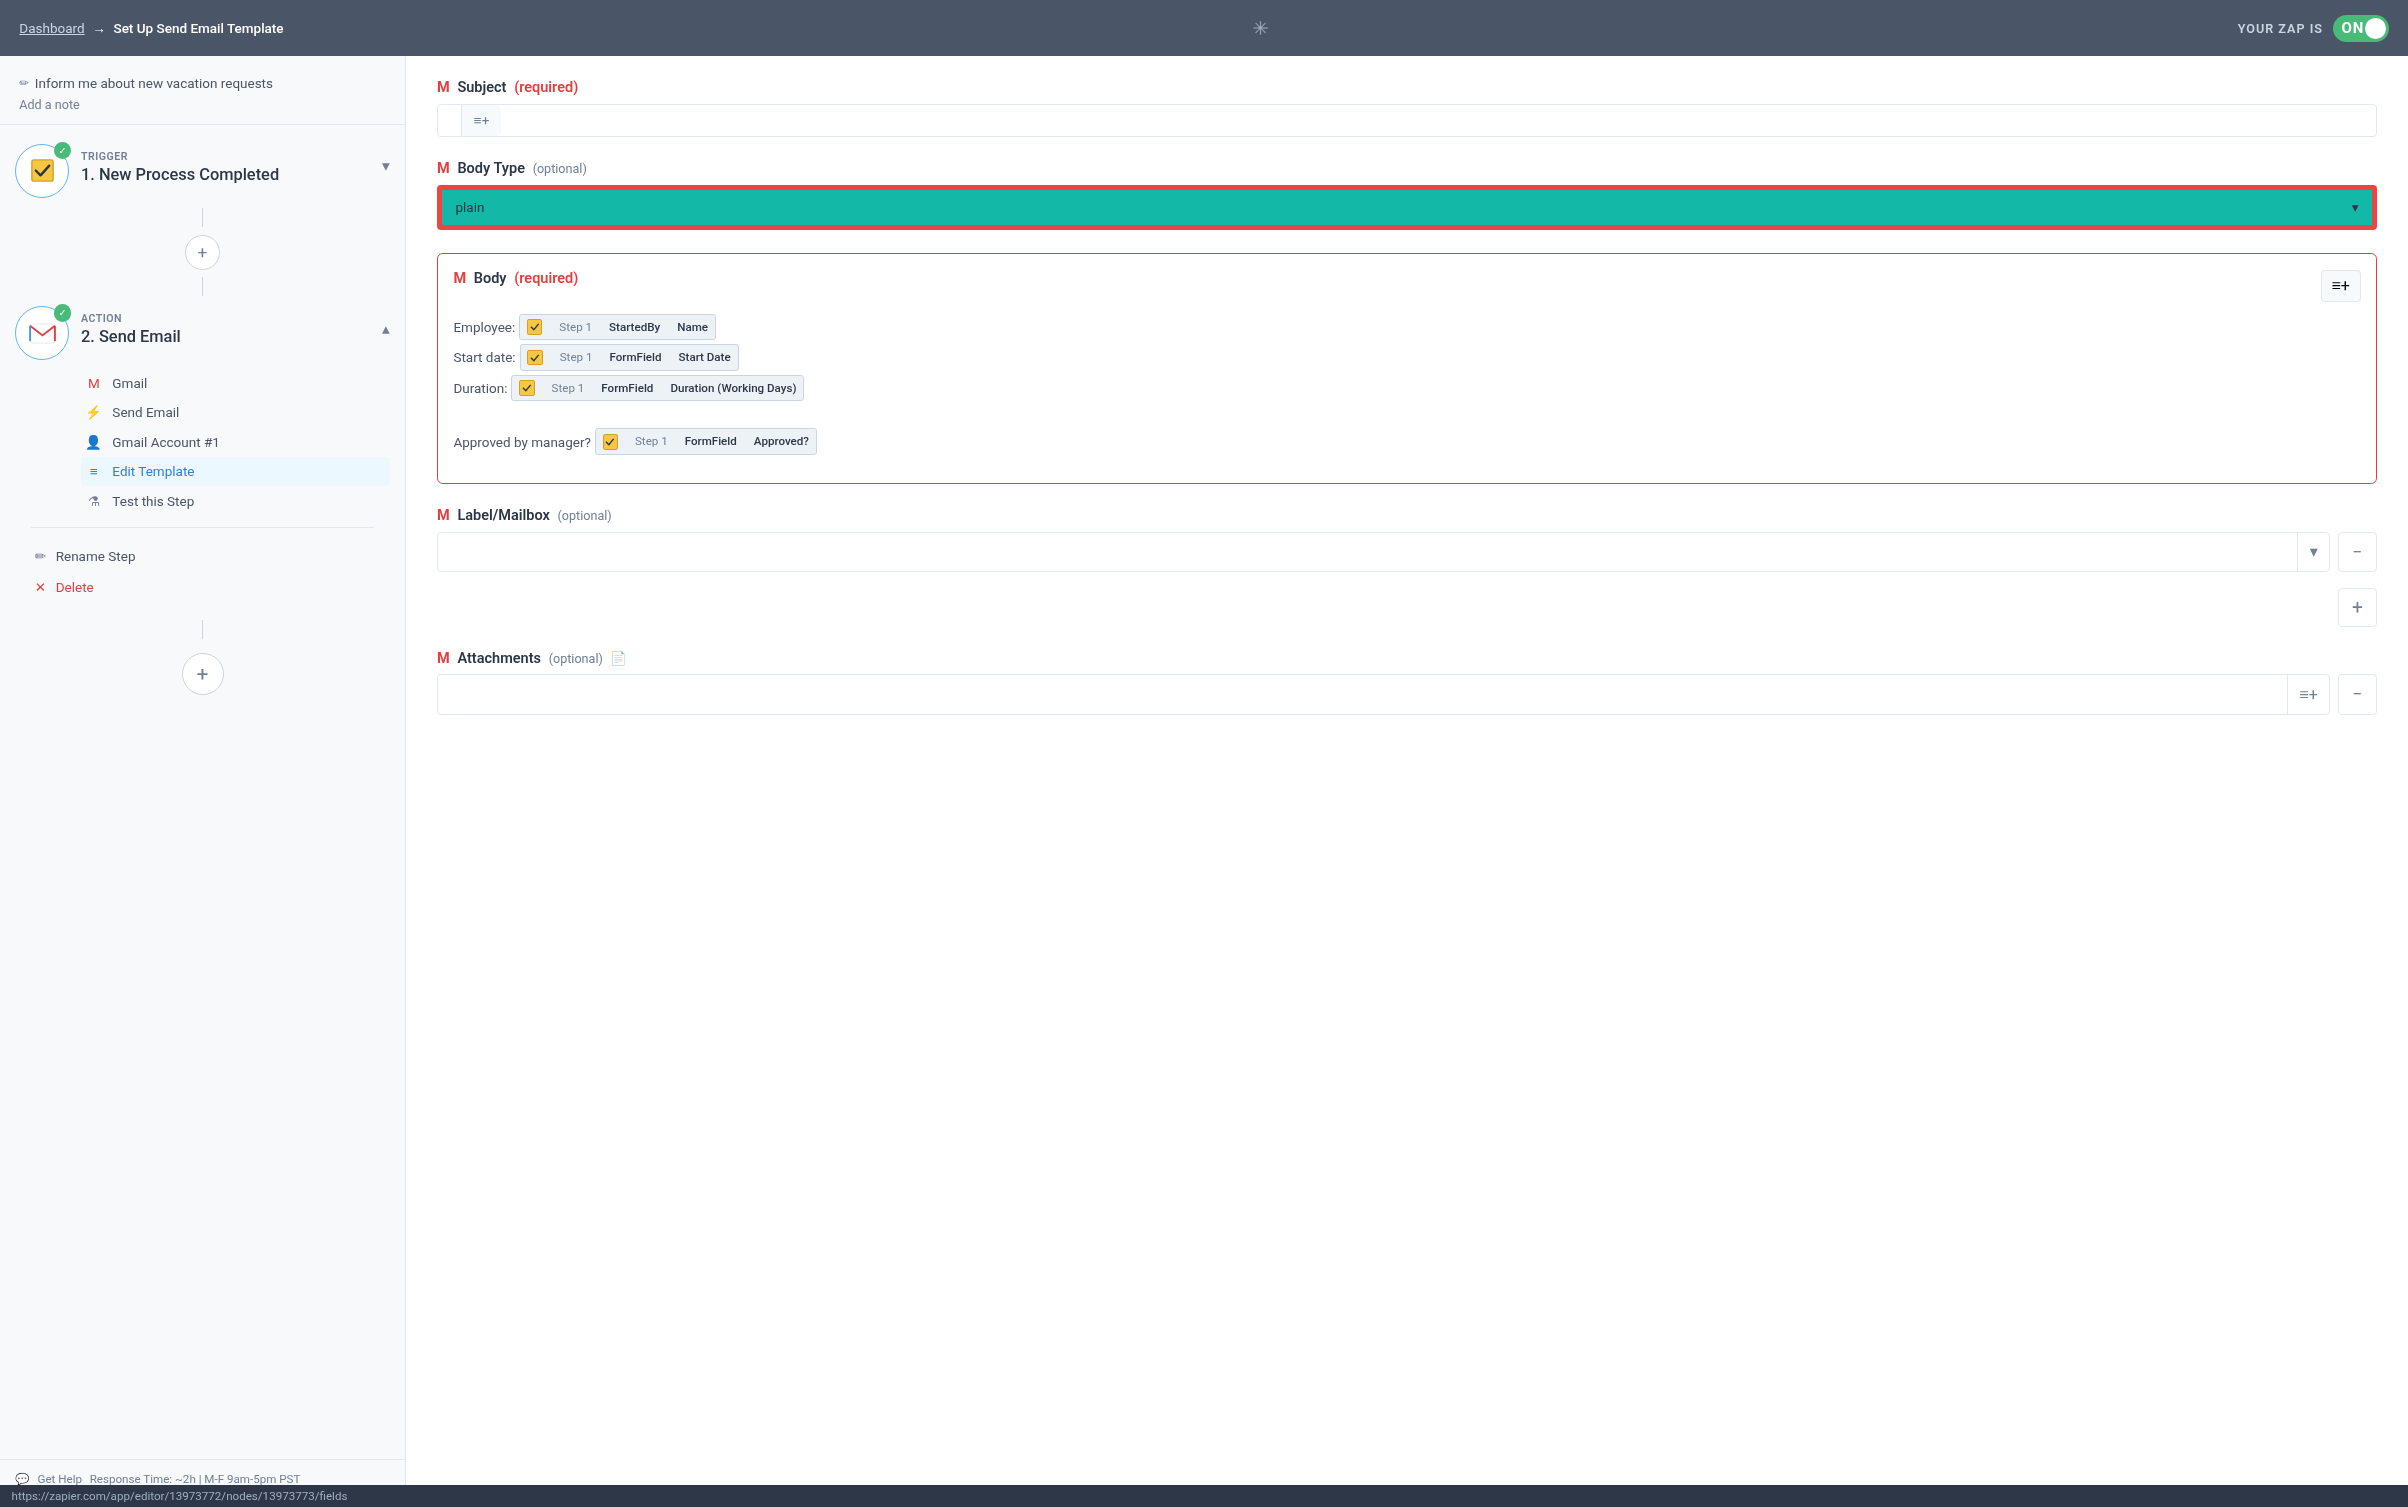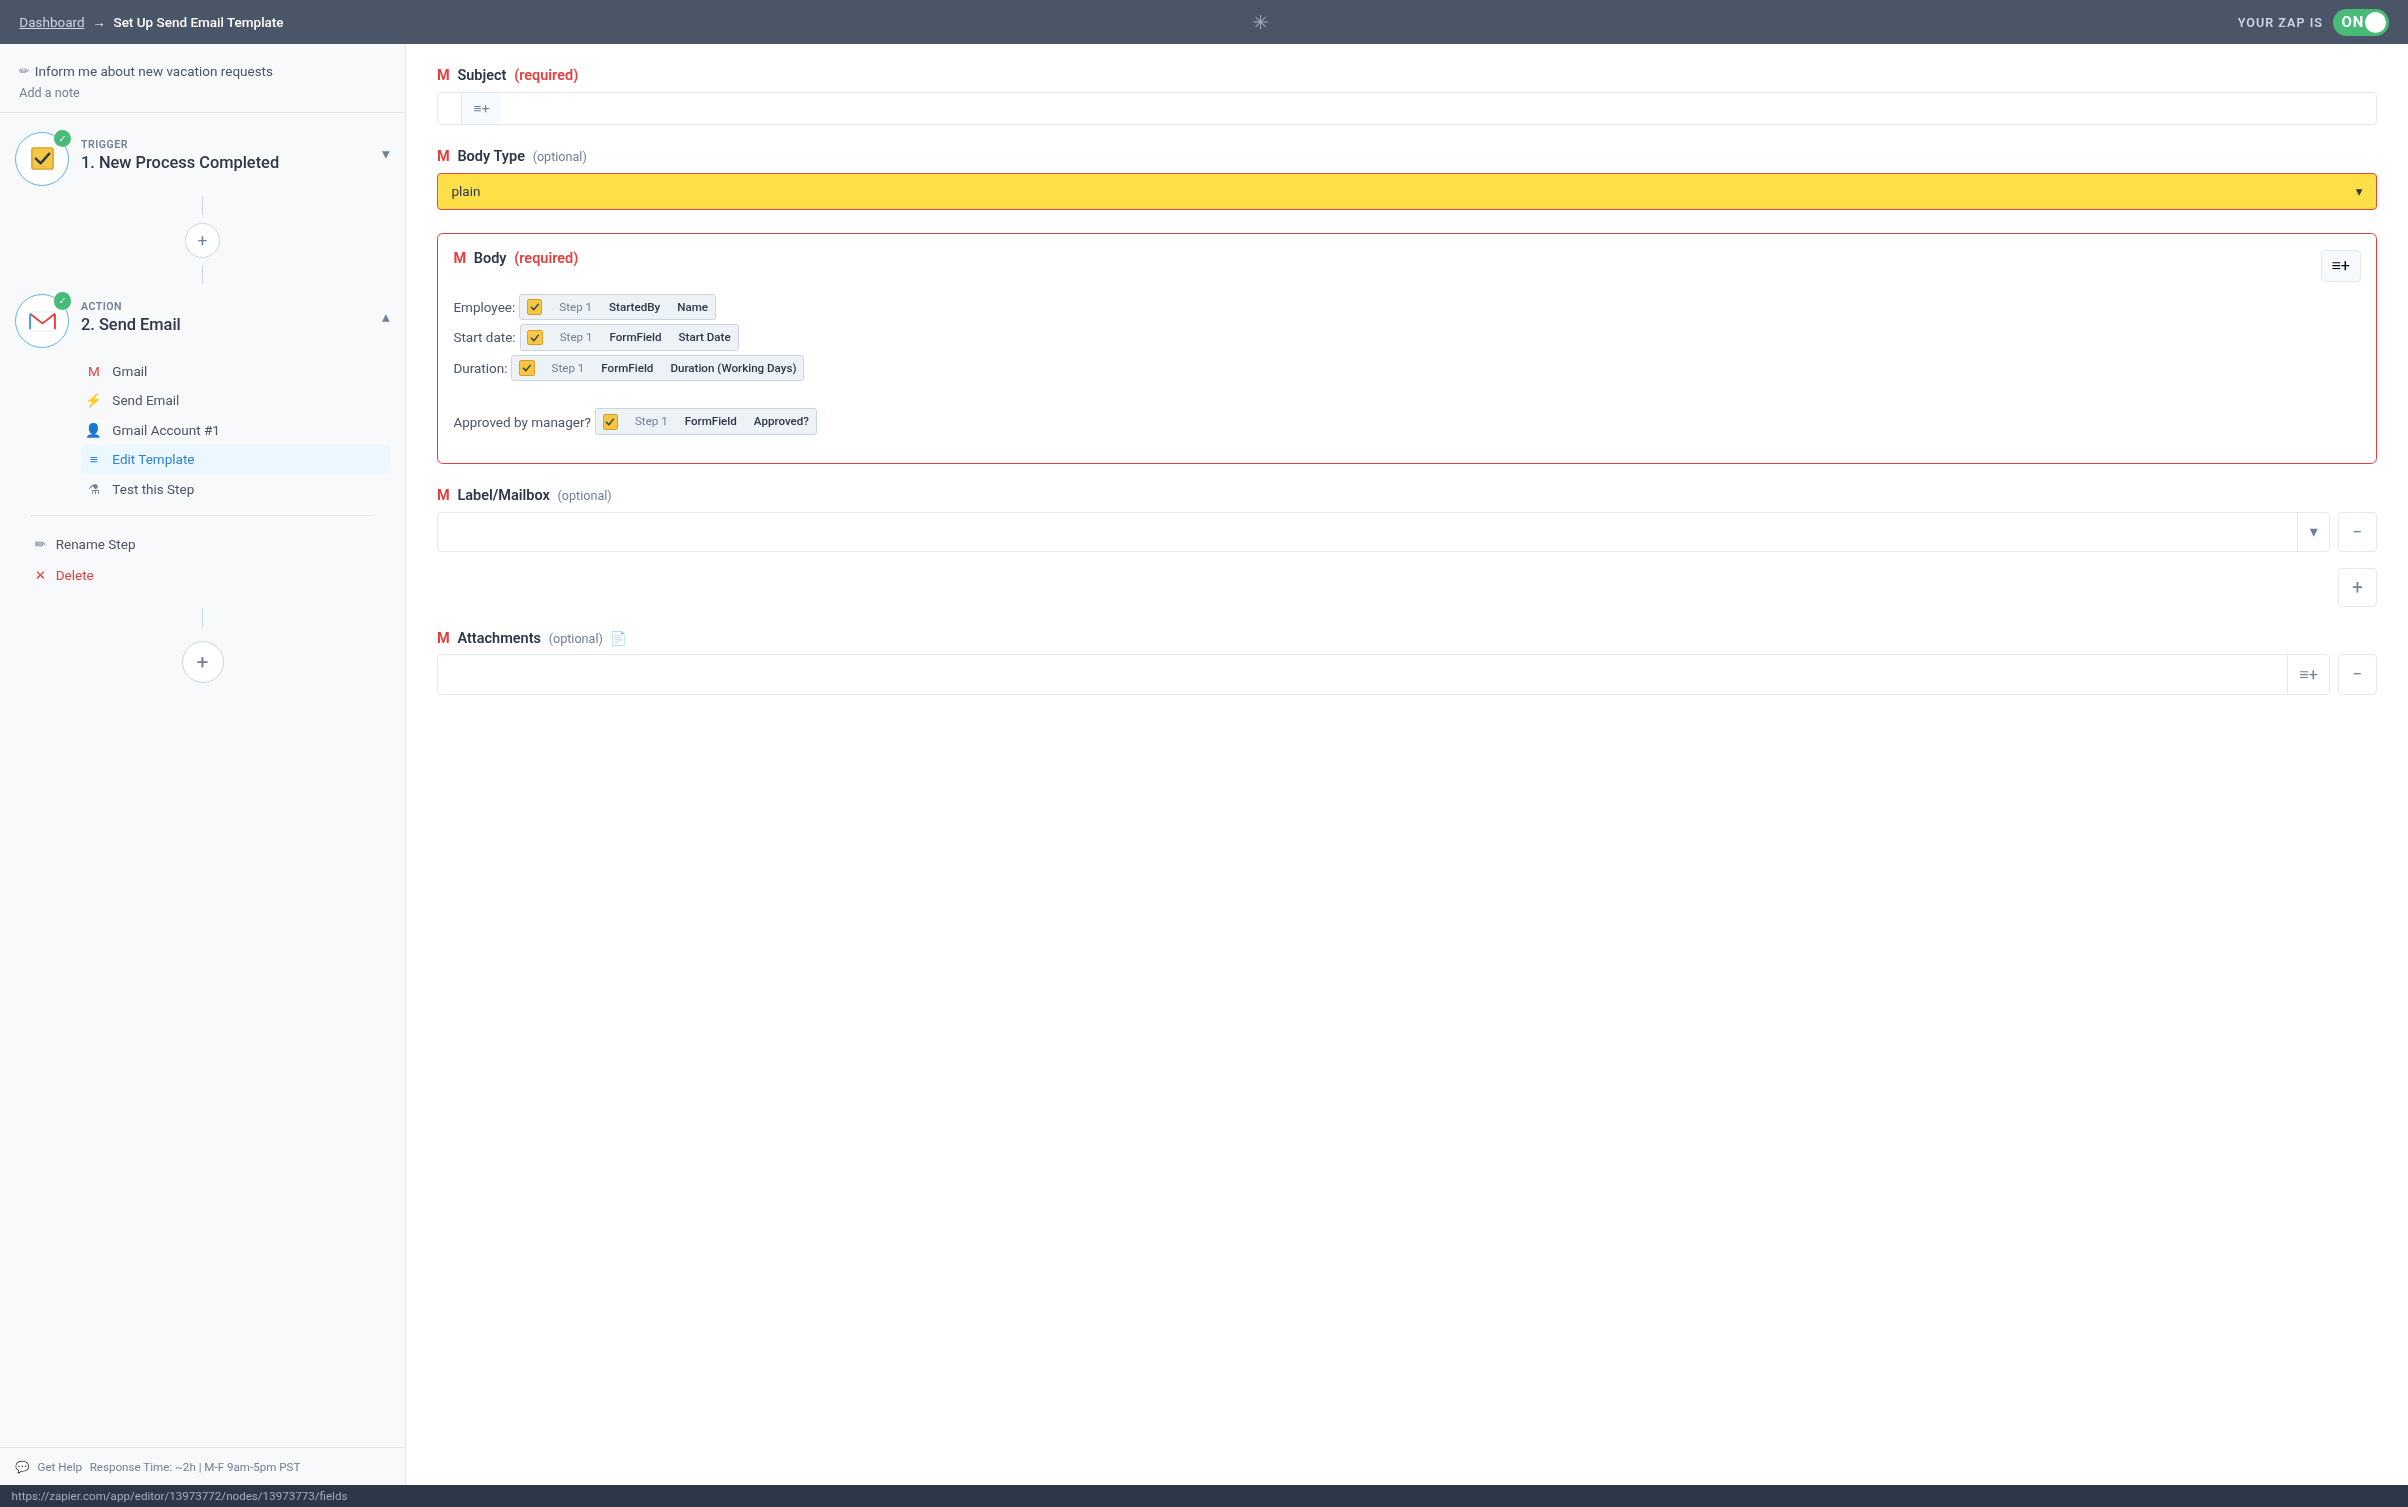--- a/index.html
+++ b/index.html
@@ -1,21 +1,21 @@
 <!DOCTYPE html>
 <html><head>
   <meta charset="utf-8">
   <style>
     * { box-sizing: border-box; margin: 0; padding: 0; }
     body { font-family: -apple-system, BlinkMacSystemFont, 'Segoe UI', Roboto, sans-serif; background: #f5f5f5; height: 100vh; overflow: hidden; }
 
     
     .topnav {
       background: #4a5568;
-      height: 44px;
+      height: 56px;
       display: flex;
       align-items: center;
       padding: 0 19.3px;
       color: white;
       justify-content: space-between;
       flex-shrink: 0;
     }
     .topnav-left { display: flex; align-items: center; gap: 7.7px; font-size: 13.5px; }
     .topnav-left a { color: #cbd5e0; text-decoration: underline; cursor: pointer; }
     .topnav-left .page-title { color: white; font-weight: 500; }
@@ -220,26 +220,26 @@
       padding: 7.7px 11.6px;
       cursor: pointer;
       color: #718096;
       font-size: 13.5px;
       margin: -9.7px -13.5px -9.7px 9.7px;
       border-radius: 0 3.9px 3.9px 0;
     }
 
     .select-input {
       width: 100%;
-      border: 1px solid #ef4444;
+      border: 5px solid #ef4444;
       border-radius: 3.9px;
       padding: 9.7px 13.5px;
       font-size: 13.5px;
       color: #2d3748;
-      background: #fde047;
+      background: #14b8a6;
       display: flex;
       align-items: center;
       justify-content: space-between;
       cursor: pointer;
     }
 
     
     .body-field-container {
       border: 1.9px solid #e53e3e;
       border-radius: 5.8px;

